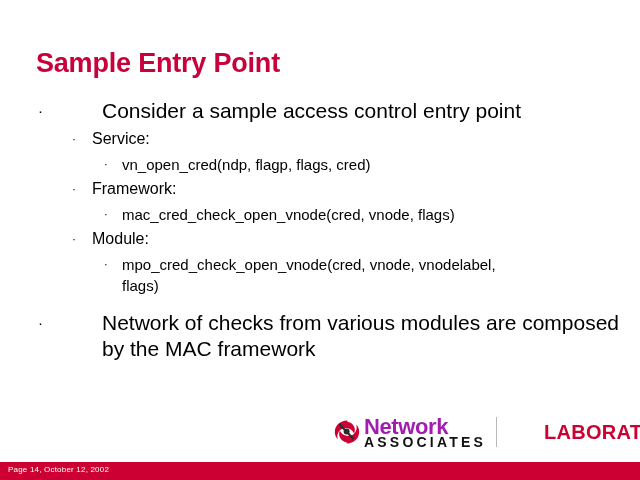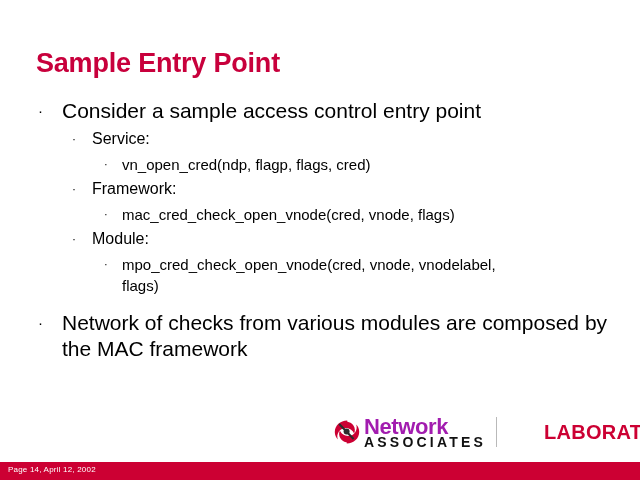--- a/index.html
+++ b/index.html
@@ -63,21 +63,21 @@
     padding-left: 38px;
     font-size: 21px;
     line-height: 26px;
     margin-bottom: 4px;
   }
   .lvl1 .bullet-mark {
     width: 24px;
     font-size: 15px;
     line-height: 26px;
   }
-  .lvl1 .bullet-text { max-width: 560px; }
+  .lvl1 .bullet-text { max-width: 560px; margin-left: 40px; }
 
   
   .lvl2 {
     padding-left: 72px;
     font-size: 16px;
     line-height: 22px;
     margin-top: 3px;
   }
   .lvl2 .bullet-mark {
     width: 20px;
@@ -239,16 +239,16 @@
       <div class="logo-network">Network</div>
       <div class="logo-associates">ASSOCIATES</div>
     </div>
 
     <div class="logo-divider"></div>
 
     <div class="logo-labs">LABORATORIES</div>
   </div>
 
   <div class="footer-bar">
-    <div class="footer-text">Page 14, April 12, 2002</div>
+    <div class="footer-text">Page 14, October 12, 2002</div>
   </div>
 
 </div>
 
 </body></html>

